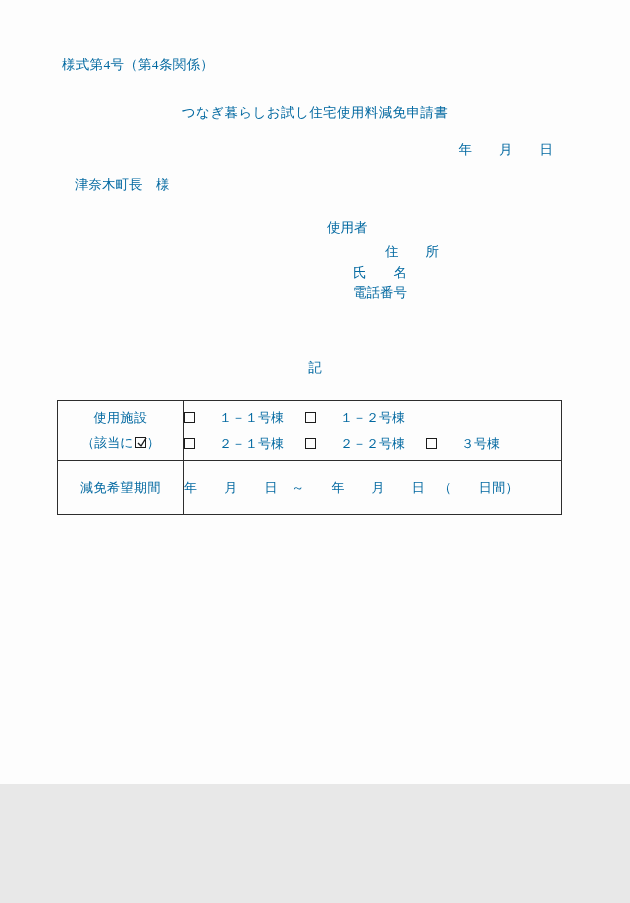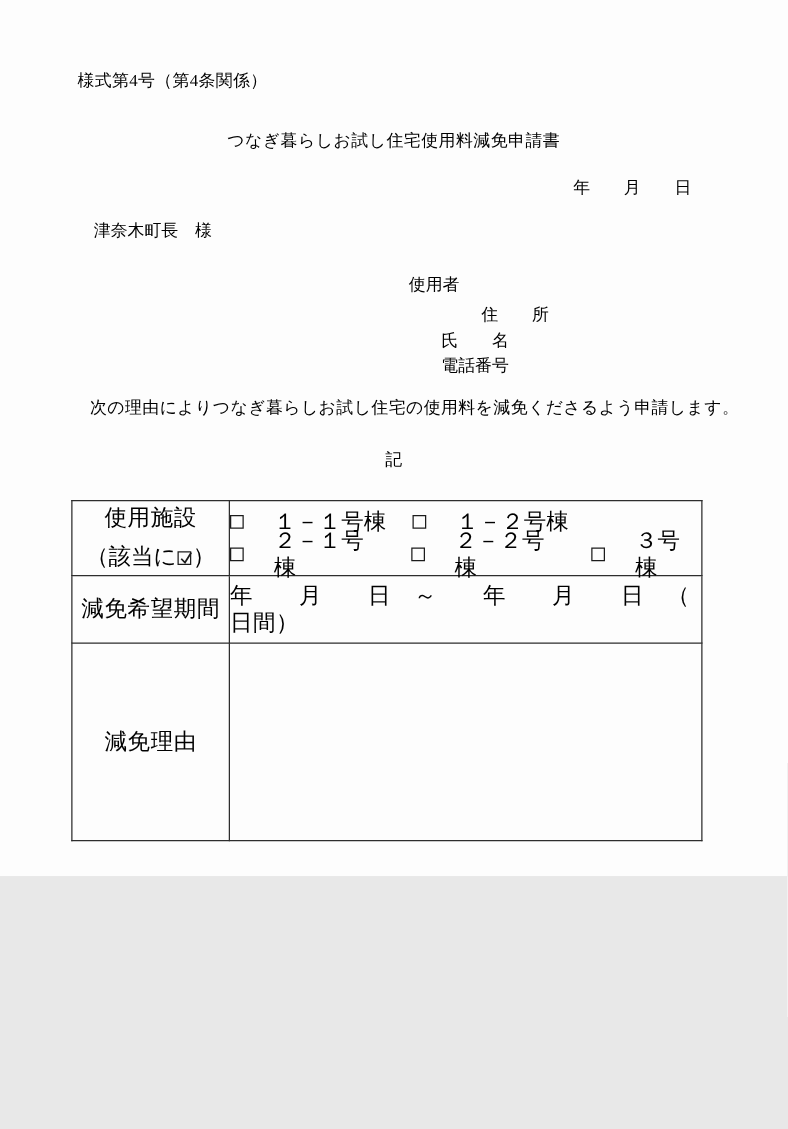--- a/index.html
+++ b/index.html
@@ -1,22 +1,22 @@
 <!DOCTYPE html>
 <html><head>
 <meta charset="utf-8">
 <style>
   * { margin:0; padding:0; box-sizing:border-box; }
   html,body { background:#e8e8e8; }
   .page {
     position:relative;
-    width:630px; height:701px;
+    width:630px; height:784px;
     margin:0 auto;
     background:#fdfdfd;
-    color:#000000;
+    color:#0369a1;
     font-family:"Liberation Serif","DejaVu Serif",serif;
     font-size:13.5px;
     line-height:1.2;
     overflow:hidden;
   }
   .abs { position:absolute; white-space:nowrap; }
   .form-number { left:62px; top:57px; letter-spacing:0.3px; }
   .doc-title { left:0; right:0; top:105px; text-align:center; letter-spacing:0.4px; }
   .date-line { right:77px; top:142px; }
   .addressee { left:75px; top:177px; }
@@ -25,21 +25,21 @@
   .applicant-name { left:353px; top:265px; }
   .applicant-phone { left:353px; top:285px;text-align:right; }
   .body-text { left:62px; top:318px; text-indent:10px; letter-spacing:0.35px; }
   .ki-marker { left:0; right:0; top:360px; text-align:center; }
 
   .form-table {
     position:absolute; left:57px; top:400px;
     width:505px;
     border-collapse:collapse;
     table-layout:fixed;
-    font-size:18px;
+    font-size:13px;
   }
   .form-table td {
     border:1.4px solid #2d2d2d;
     vertical-align:middle;
     padding:0;
   }
   .col-label { width:126px; }
   .label-cell { text-align:center; letter-spacing:0.5px; }
   .label-cell .sub { display:block; margin-top:9px; letter-spacing:0;font-family:Liberation Serif, serif; }
   .row-facility { height:60px; }
@@ -75,21 +75,20 @@
 
   <div class="abs date-line">年　　月　　日</div>
 
   <div class="abs addressee">津奈木町長　様</div>
 
   <div class="abs applicant-heading">使用者</div>
   <div class="abs applicant-address">住　　所</div>
   <div class="abs applicant-name">氏　　名</div>
   <div class="abs applicant-phone">電話番号</div>
 
-  <div class="abs body-text">次の理由によりつなぎ暮らしお試し住宅の使用料を減免くださるよう申請します。</div>
 
   <div class="abs ki-marker">記</div>
 
   <table class="form-table">
     <colgroup>
         <col class="col-label">
         <col>
       </colgroup>
 
     <tbody>
@@ -130,23 +129,17 @@
       </td>
     </tr>
 
     <tr class="row-period">
       <td class="label-cell">
         <span>減免希望期間</span>
       </td>
       <td class="period-cell">年　　月　　日　～　　年　　月　　日　（　　日間）</td>
     </tr>
 
-    <tr class="row-reason">
-      <td class="label-cell">
-        <span>減免理由</span>
-      </td>
-      <td class="fill-cell"></td>
-    </tr>
 
   </tbody>
     </table>
 
 </div>
 
 </body></html>

